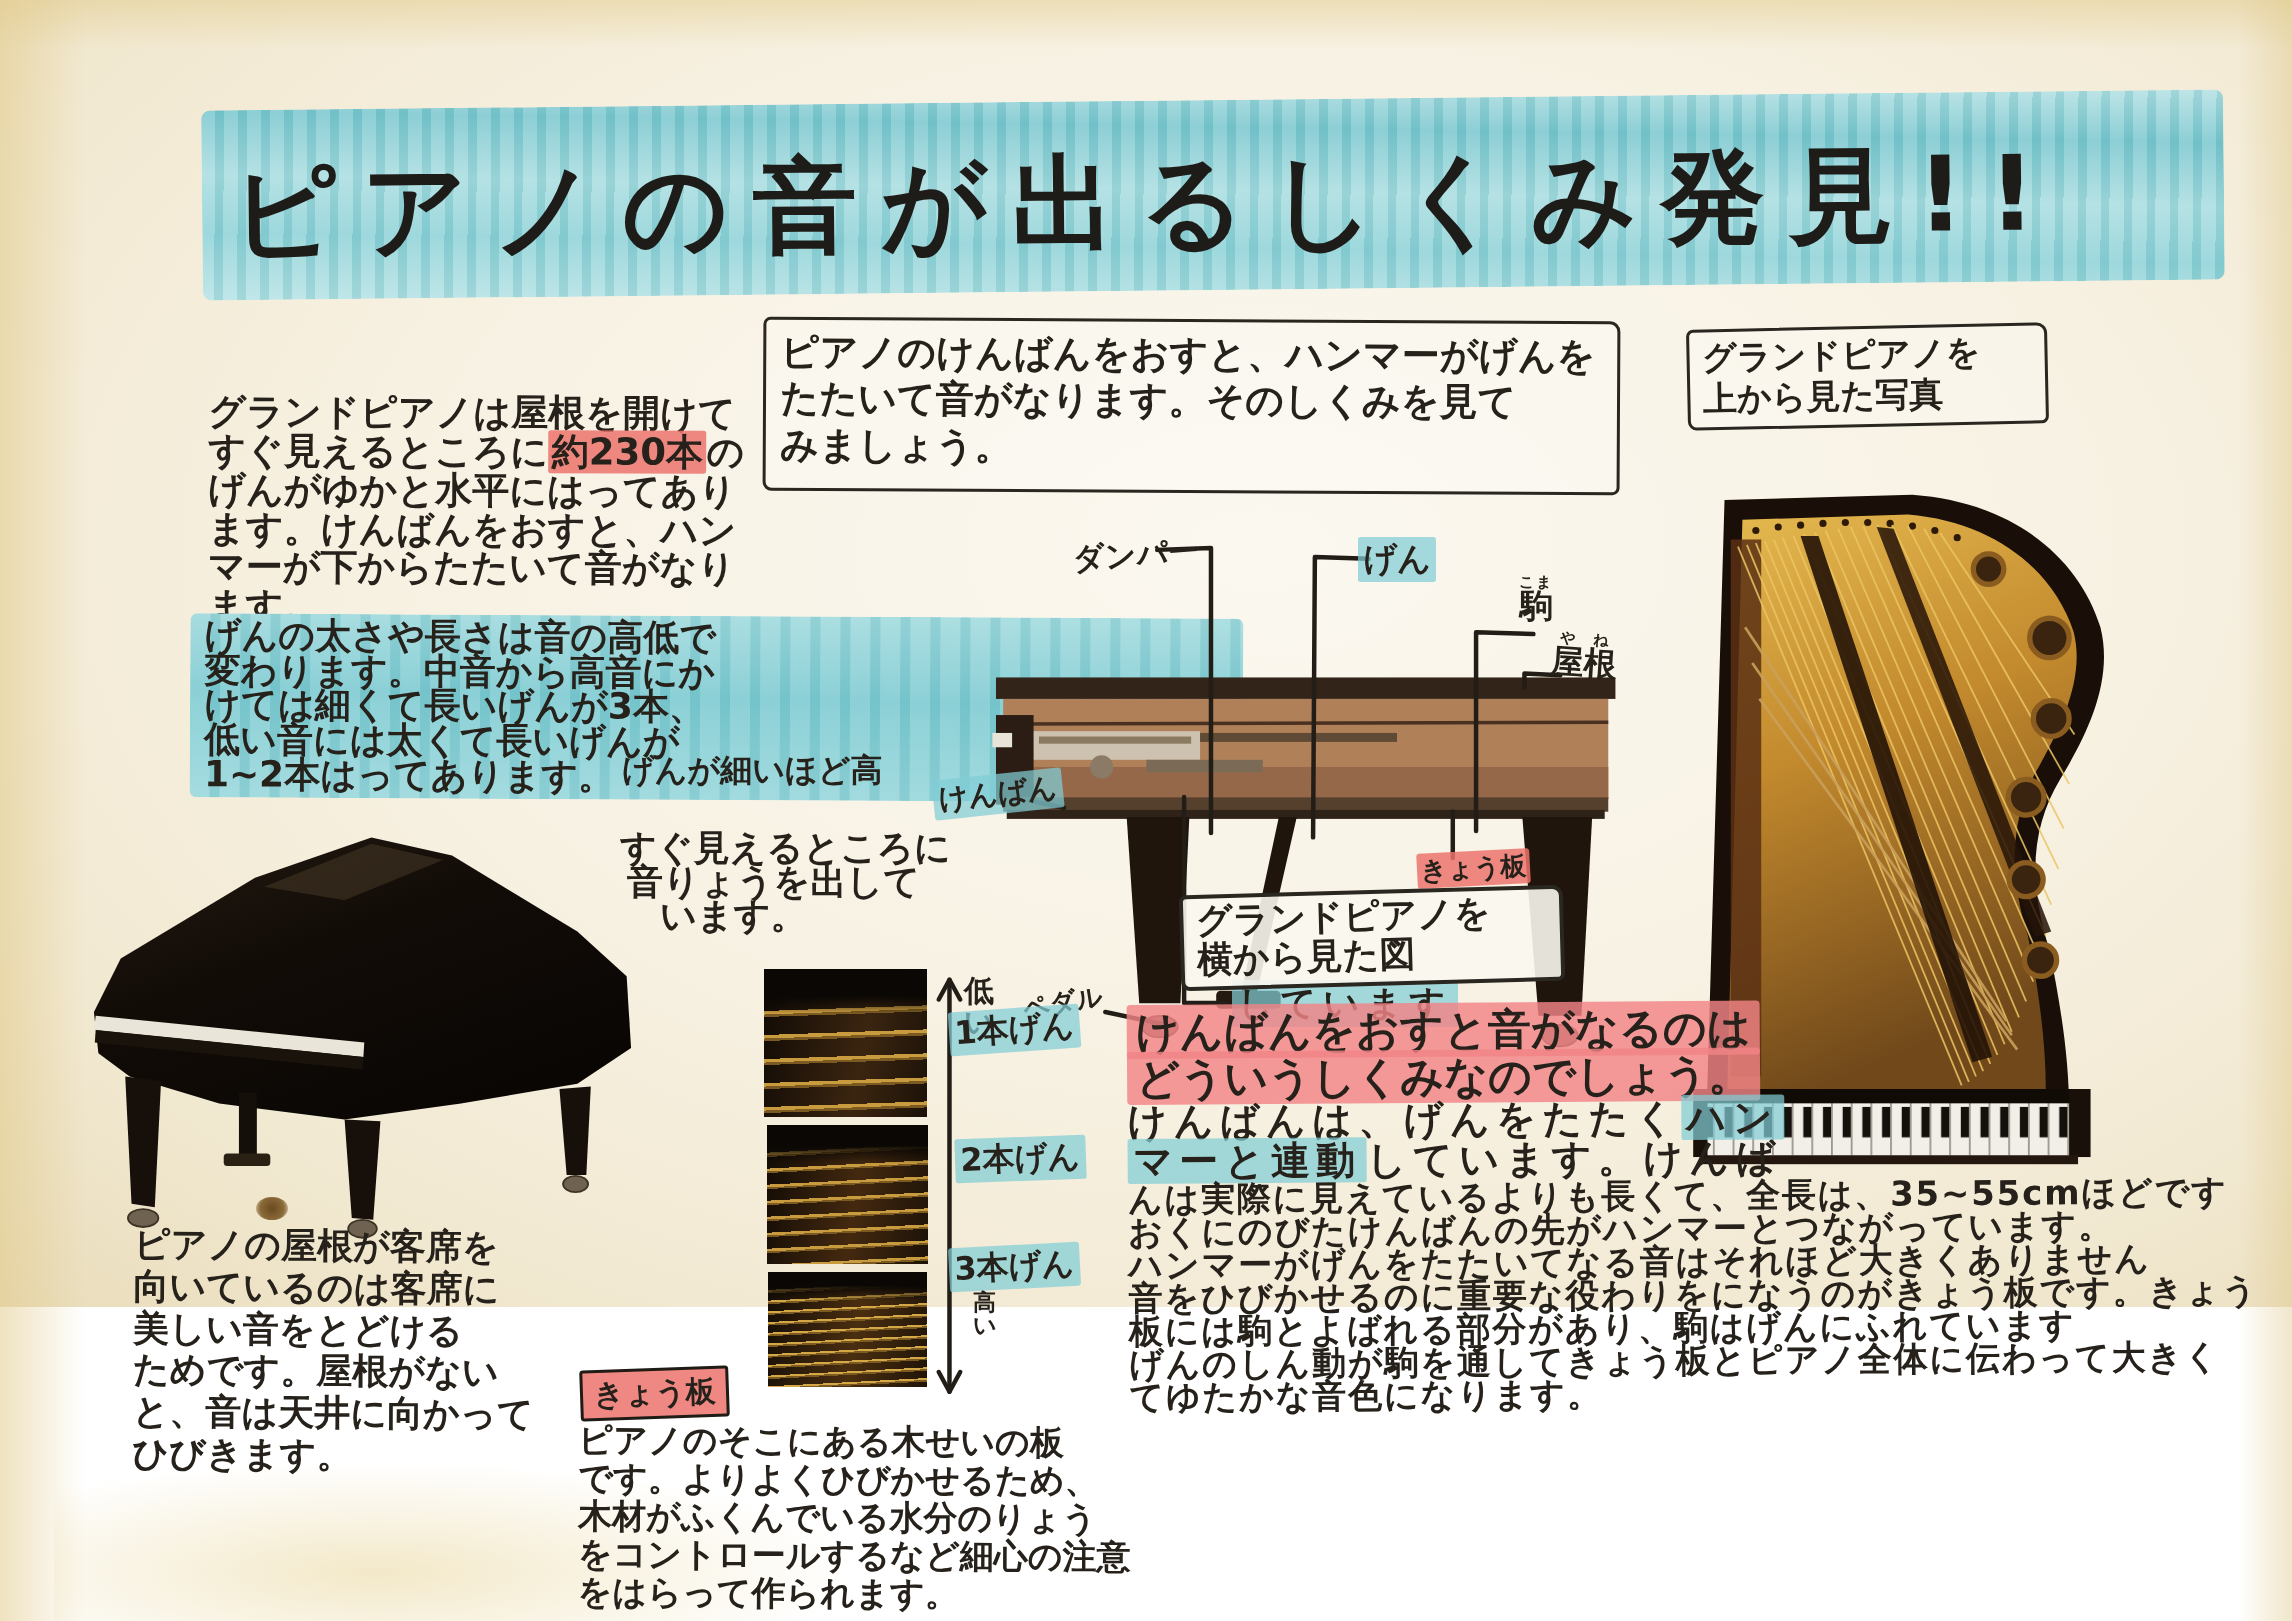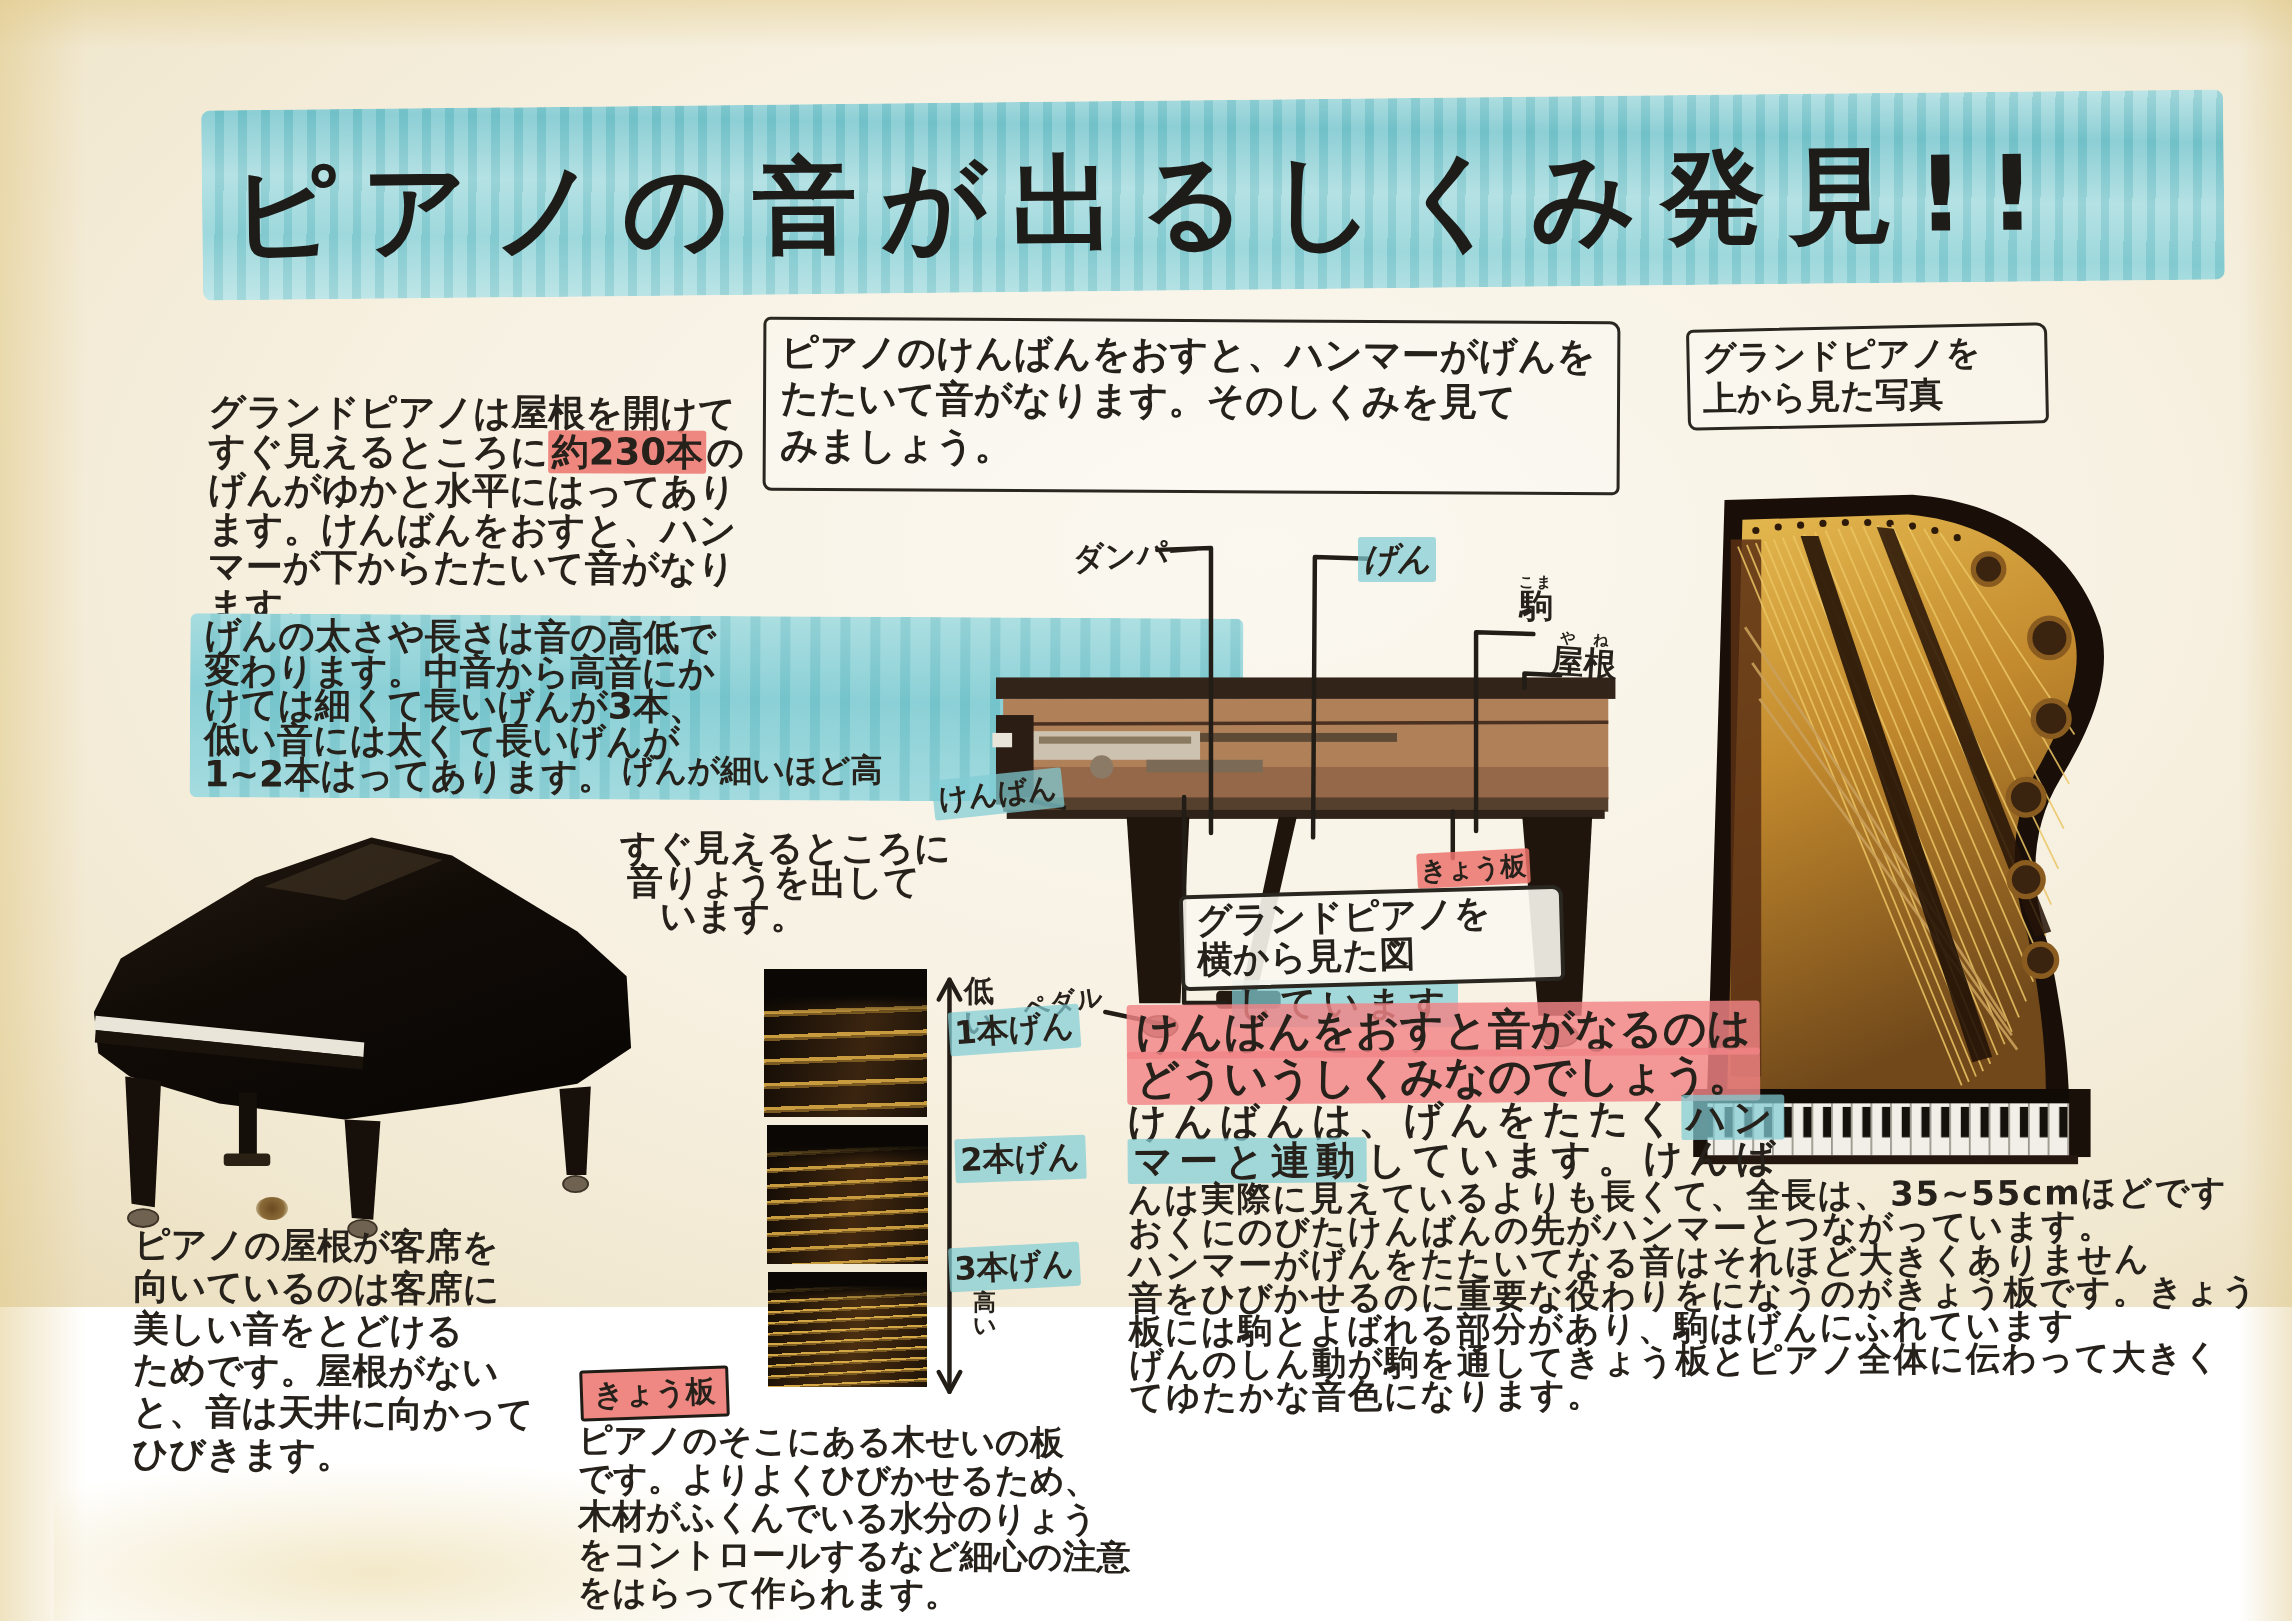--- a/index.html
+++ b/index.html
@@ -217,21 +217,21 @@
     <path d="M1368,1120 L1322,1120 L1322,890"></path>
     <path d="M1234,1130 L1300,1144"></path>
     <g>
       <line x1="1060" y1="1094" x2="1060" y2="1554"></line>
       <path d="M1048,1116 L1060,1094 L1072,1116"></path>
       <path d="M1048,1532 L1060,1554 L1072,1532"></path>
     </g>
   </svg>
 
   <div class="abs hand nw" style="left:1073px;top:534px;font-size:31px;transform:rotate(-4deg);">ダンパー</div>
-  <div class="abs hand nw hlc" style="left:1358px;top:537px;font-size:33px;font-style:italic;">げん</div>
+  <div class="abs hand nw hlc" style="left:1358px;top:537px;font-size:33px;">げん</div>
   <div class="abs hand nw" style="left:1519px;top:575px;font-size:33px;">
     <ruby><span>駒</span><rt>こま</rt></ruby>
   </div>
   <div class="abs hand nw" style="left:1551px;top:632px;font-size:33px;transform:rotate(4deg);">
     <ruby><span>屋根</span><rt>やね</rt></ruby>
   </div>
   <div class="abs hand nw hlc" style="left:933px;top:774px;font-size:29px;transform:rotate(-6deg);">けんばん</div>
   <div class="abs hand nw hlr" style="left:1417px;top:851px;font-size:26px;transform:rotate(-3deg);">きょう板</div>
   <div class="abs hand nw hlc" style="left:1232px;top:980px;font-size:35px;letter-spacing:7.2px;">しています</div>
   <div class="abs hand nw" style="left:1023px;top:985px;font-size:26px;transform:rotate(-9deg);">ペダル</div>

